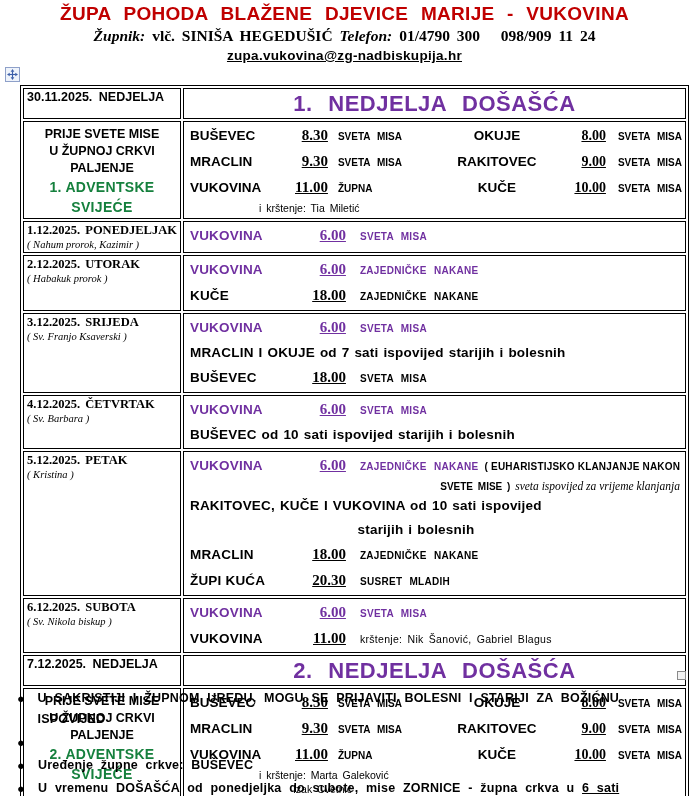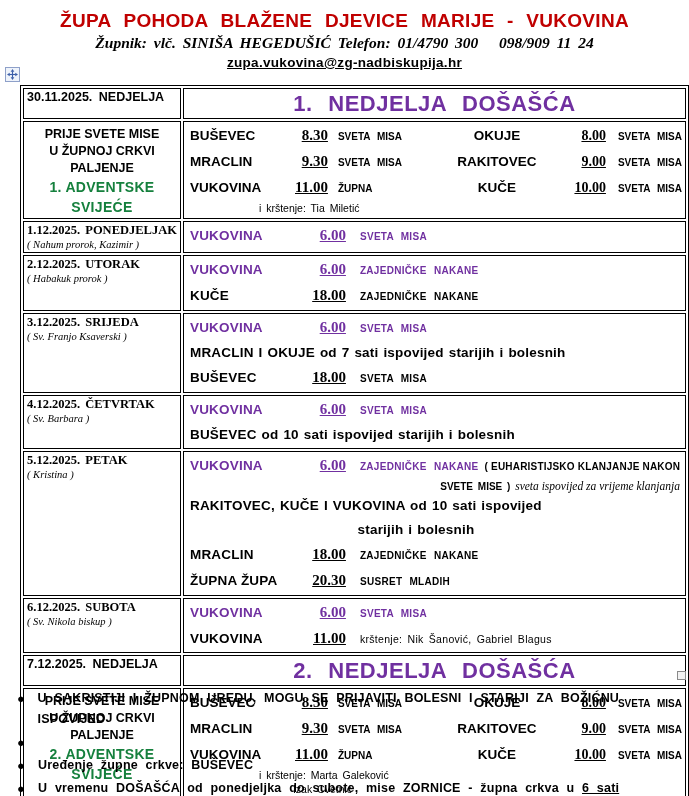--- a/index.html
+++ b/index.html
@@ -7,31 +7,31 @@
   .sheet {
     position: relative;
     width: 689px; height: 796px;
     background: #fff;
     font-family: "Liberation Sans", sans-serif;
     color: #000;
     overflow: hidden;
   }
 
   
-  .hdr { text-align: center; padding-top: 10px; }
+  .hdr { text-align: center; padding-top: 3px; }
   .hdr-title {
     color: #C00000; font-size: 19px; font-weight: bold;
     letter-spacing: 0.3px; word-spacing: 7px; white-space: nowrap;
   }
   .hdr-line2 {
     font-family: "Liberation Serif", serif;
     font-size: 15.5px; margin-top: 2px; word-spacing: 3px;
   }
   .hdr-line2 .lbl { font-style: italic; font-weight: bold; }
-  .hdr-line2 .bld { font-weight: bold; font-style: italic; }
+  .hdr-line2 .bld { font-weight: bold; }
   .hdr-email {
     display: inline-block; margin-top: 3px;
     font-weight: bold; font-size: 13.5px; color: #000;
     text-decoration: underline; letter-spacing: 0.3px;
   }
 
   
   .move-handle {
     position: absolute; left: 5px; top: 67px;
     width: 15px; height: 15px;
@@ -286,21 +286,21 @@
             <span class="ital">sveta ispovijed za vrijeme klanjanja</span>
           </div>
           <div class="ann">RAKITOVEC, KUČE I VUKOVINA od 10 sati ispovijed</div>
           <div class="ann center">starijih i bolesnih</div>
           <div class="mass">
             <span class="m-place">MRACLIN</span>
             <span class="m-time">18.00</span>
             <span class="m-label">ZAJEDNIČKE NAKANE</span>
           </div>
           <div class="mass">
-            <span class="m-place">ŽUPNA ŽUPA</span>
+            <span class="m-place">ŽUPI KUĆA</span>
             <span class="m-time">20.30</span>
             <span class="m-label">SUSRET MLADIH</span>
           </div>
         </td>
       </tr>
 
       <tr>
         <td class="cl" style="height:38px;">
           <div class="date-serif">6.12.2025. SUBOTA</div>
           <div class="saint">( Sv. Nikola biskup )</div>

